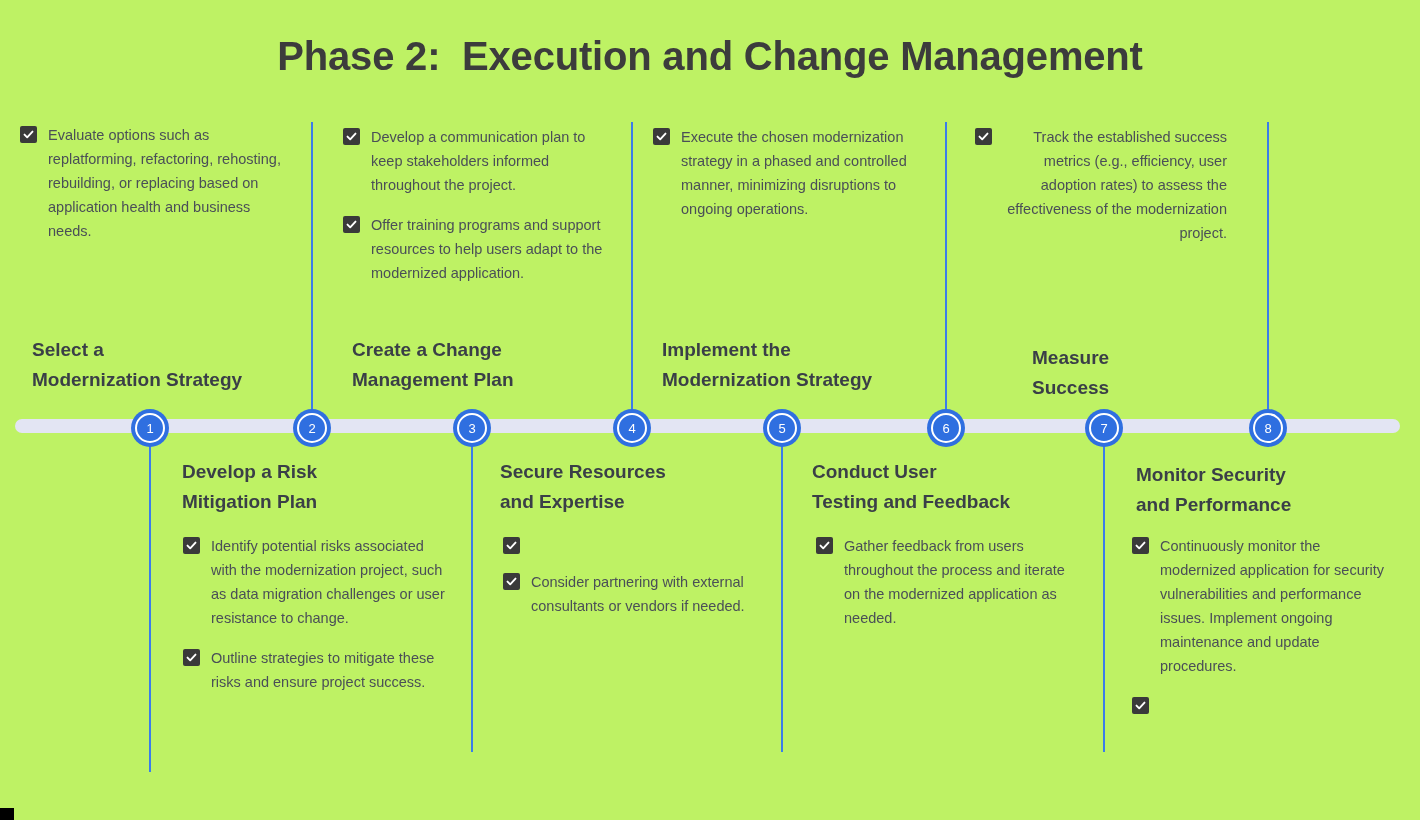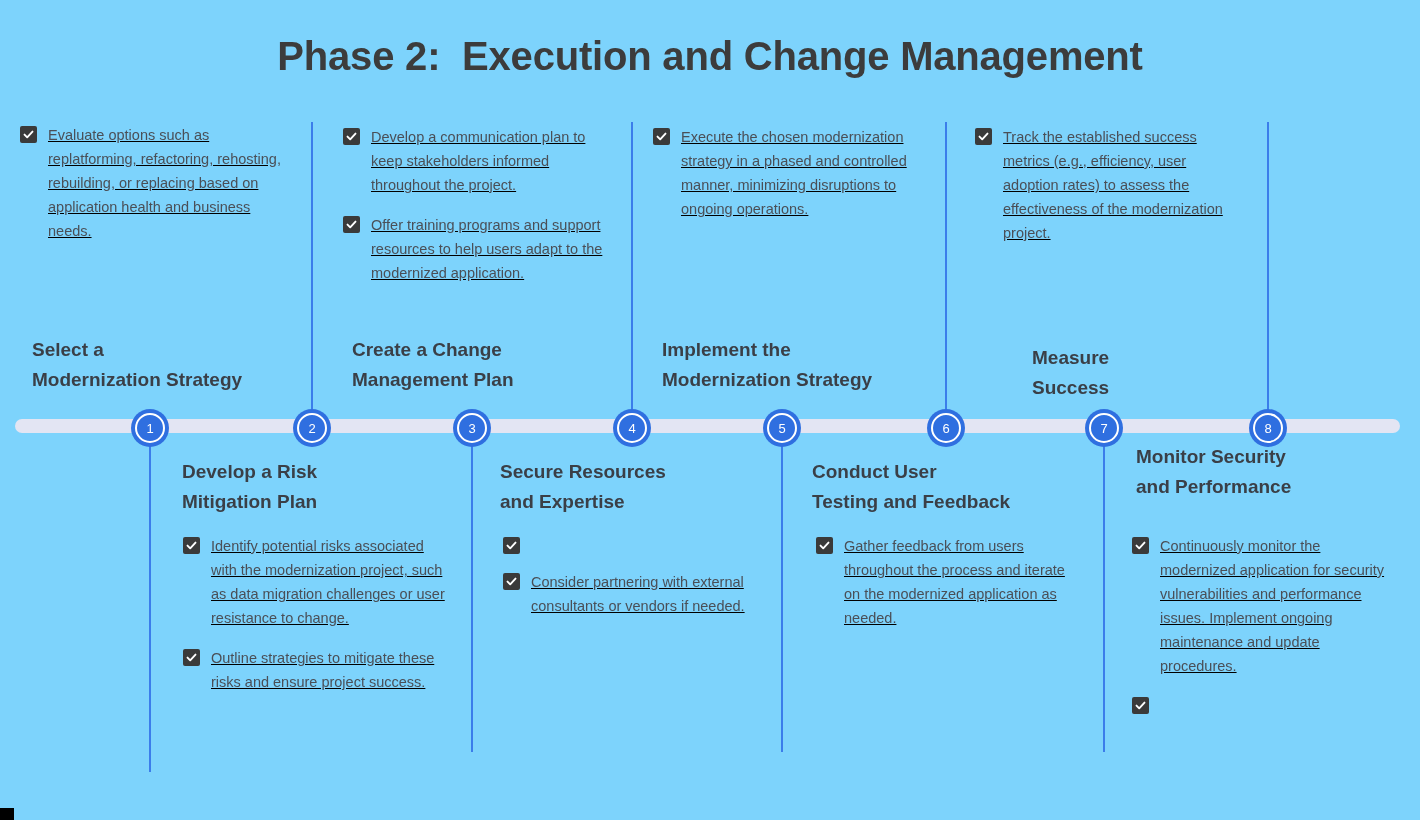--- a/index.html
+++ b/index.html
@@ -2,21 +2,21 @@
 <html><head>
 <meta charset="utf-8">
 <style>
   * { box-sizing: border-box; margin: 0; padding: 0; }
   html, body {
     width: 1420px; height: 820px;
     background: #f4f4f4;
     font-family: "Liberation Sans", sans-serif;
     overflow: hidden;
   }
-  #stage { position: relative; width: 1420px; height: 820px; background: #7dd3fc; }
+  #stage { position: relative; width: 1420px; height: 820px; background: #bef264; }
 
   
   #title {
     position: absolute; top: 34px; left: 0; width: 1420px;
     text-align: center;
     font-size: 40px; font-weight: bold; letter-spacing: -0.2px;
     color: #3c3c3c;
     white-space: pre;
   }
 
@@ -56,21 +56,21 @@
   
   .step-title {
     position: absolute;
     font-size: 19px; font-weight: bold; color: #3a3f47;
     line-height: 30px; text-align: left;
     white-space: pre-line;
   }
 
   
   .bullets { position: absolute; }
-  .bullet { display: flex; margin-bottom: 16px; text-decoration: underline; }
+  .bullet { display: flex; margin-bottom: 16px; }
   .bullet:last-child { margin-bottom: 0; }
   .checkbox {
     flex: 0 0 auto;
     width: 17px; height: 17px; margin-top: 3px; margin-right: 11px;
     background: #3a3a3a; border-radius: 2px;
     display: flex; align-items: center; justify-content: center;
   }
   .checkbox svg { display: block; }
   .btext {
     font-size: 14.5px; line-height: 24px; color: #4a4f57;
@@ -144,21 +144,21 @@
       <div class="step-title" style="left: 352px; top: 335px; width: 240px;">Create a Change
 Management Plan</div>
       <div class="step-title" style="left: 500px; top: 457px; width: 262px;">Secure Resources
 and Expertise</div>
       <div class="step-title" style="left: 662px; top: 335px; width: 240px;">Implement the
 Modernization Strategy</div>
       <div class="step-title" style="left: 812px; top: 457px; width: 268px;">Conduct User
 Testing and Feedback</div>
       <div class="step-title" style="left: 1032px; top: 343px; width: 146px;">Measure
 Success</div>
-      <div class="step-title" style="left: 1136px; top: 442px; width: 264px;">Monitor Security
+      <div class="step-title" style="left: 1136px; top: 460px; width: 264px;">Monitor Security
 and Performance</div>
     </div>
   <div id="bullets-layer">
       <div class="bullets" style="left: 20px; top: 123px; width: 272px;">
         <div class="bullet">
           <span class="checkbox">
             <svg width="11" height="11" viewBox="0 0 11 11" aria-hidden="true">
               <path d="M1.5 5.6 L4.2 8.3 L9.5 2.6" stroke="#ffffff" stroke-width="1.9" fill="none" stroke-linecap="round" stroke-linejoin="round"></path>
             </svg>
           </span>
@@ -231,21 +231,21 @@
       <div class="bullets" style="left: 816px; top: 534px; width: 250px;">
         <div class="bullet">
           <span class="checkbox">
             <svg width="11" height="11" viewBox="0 0 11 11" aria-hidden="true">
               <path d="M1.5 5.6 L4.2 8.3 L9.5 2.6" stroke="#ffffff" stroke-width="1.9" fill="none" stroke-linecap="round" stroke-linejoin="round"></path>
             </svg>
           </span>
           <span class="btext">Gather feedback from users throughout the process and iterate on the modernized application as needed.</span>
         </div>
       </div>
-      <div class="bullets" style="left: 975px; top: 125px; width: 252px;">
+      <div class="bullets" style="left: 975px; top: 125px; width: 252px; text-align: right;">
         <div class="bullet">
           <span class="checkbox">
             <svg width="11" height="11" viewBox="0 0 11 11" aria-hidden="true">
               <path d="M1.5 5.6 L4.2 8.3 L9.5 2.6" stroke="#ffffff" stroke-width="1.9" fill="none" stroke-linecap="round" stroke-linejoin="round"></path>
             </svg>
           </span>
           <span class="btext">Track the established success metrics (e.g., efficiency, user adoption rates) to assess the effectiveness of the modernization project.</span>
         </div>
       </div>
       <div class="bullets" style="left: 1132px; top: 534px; width: 264px;">

